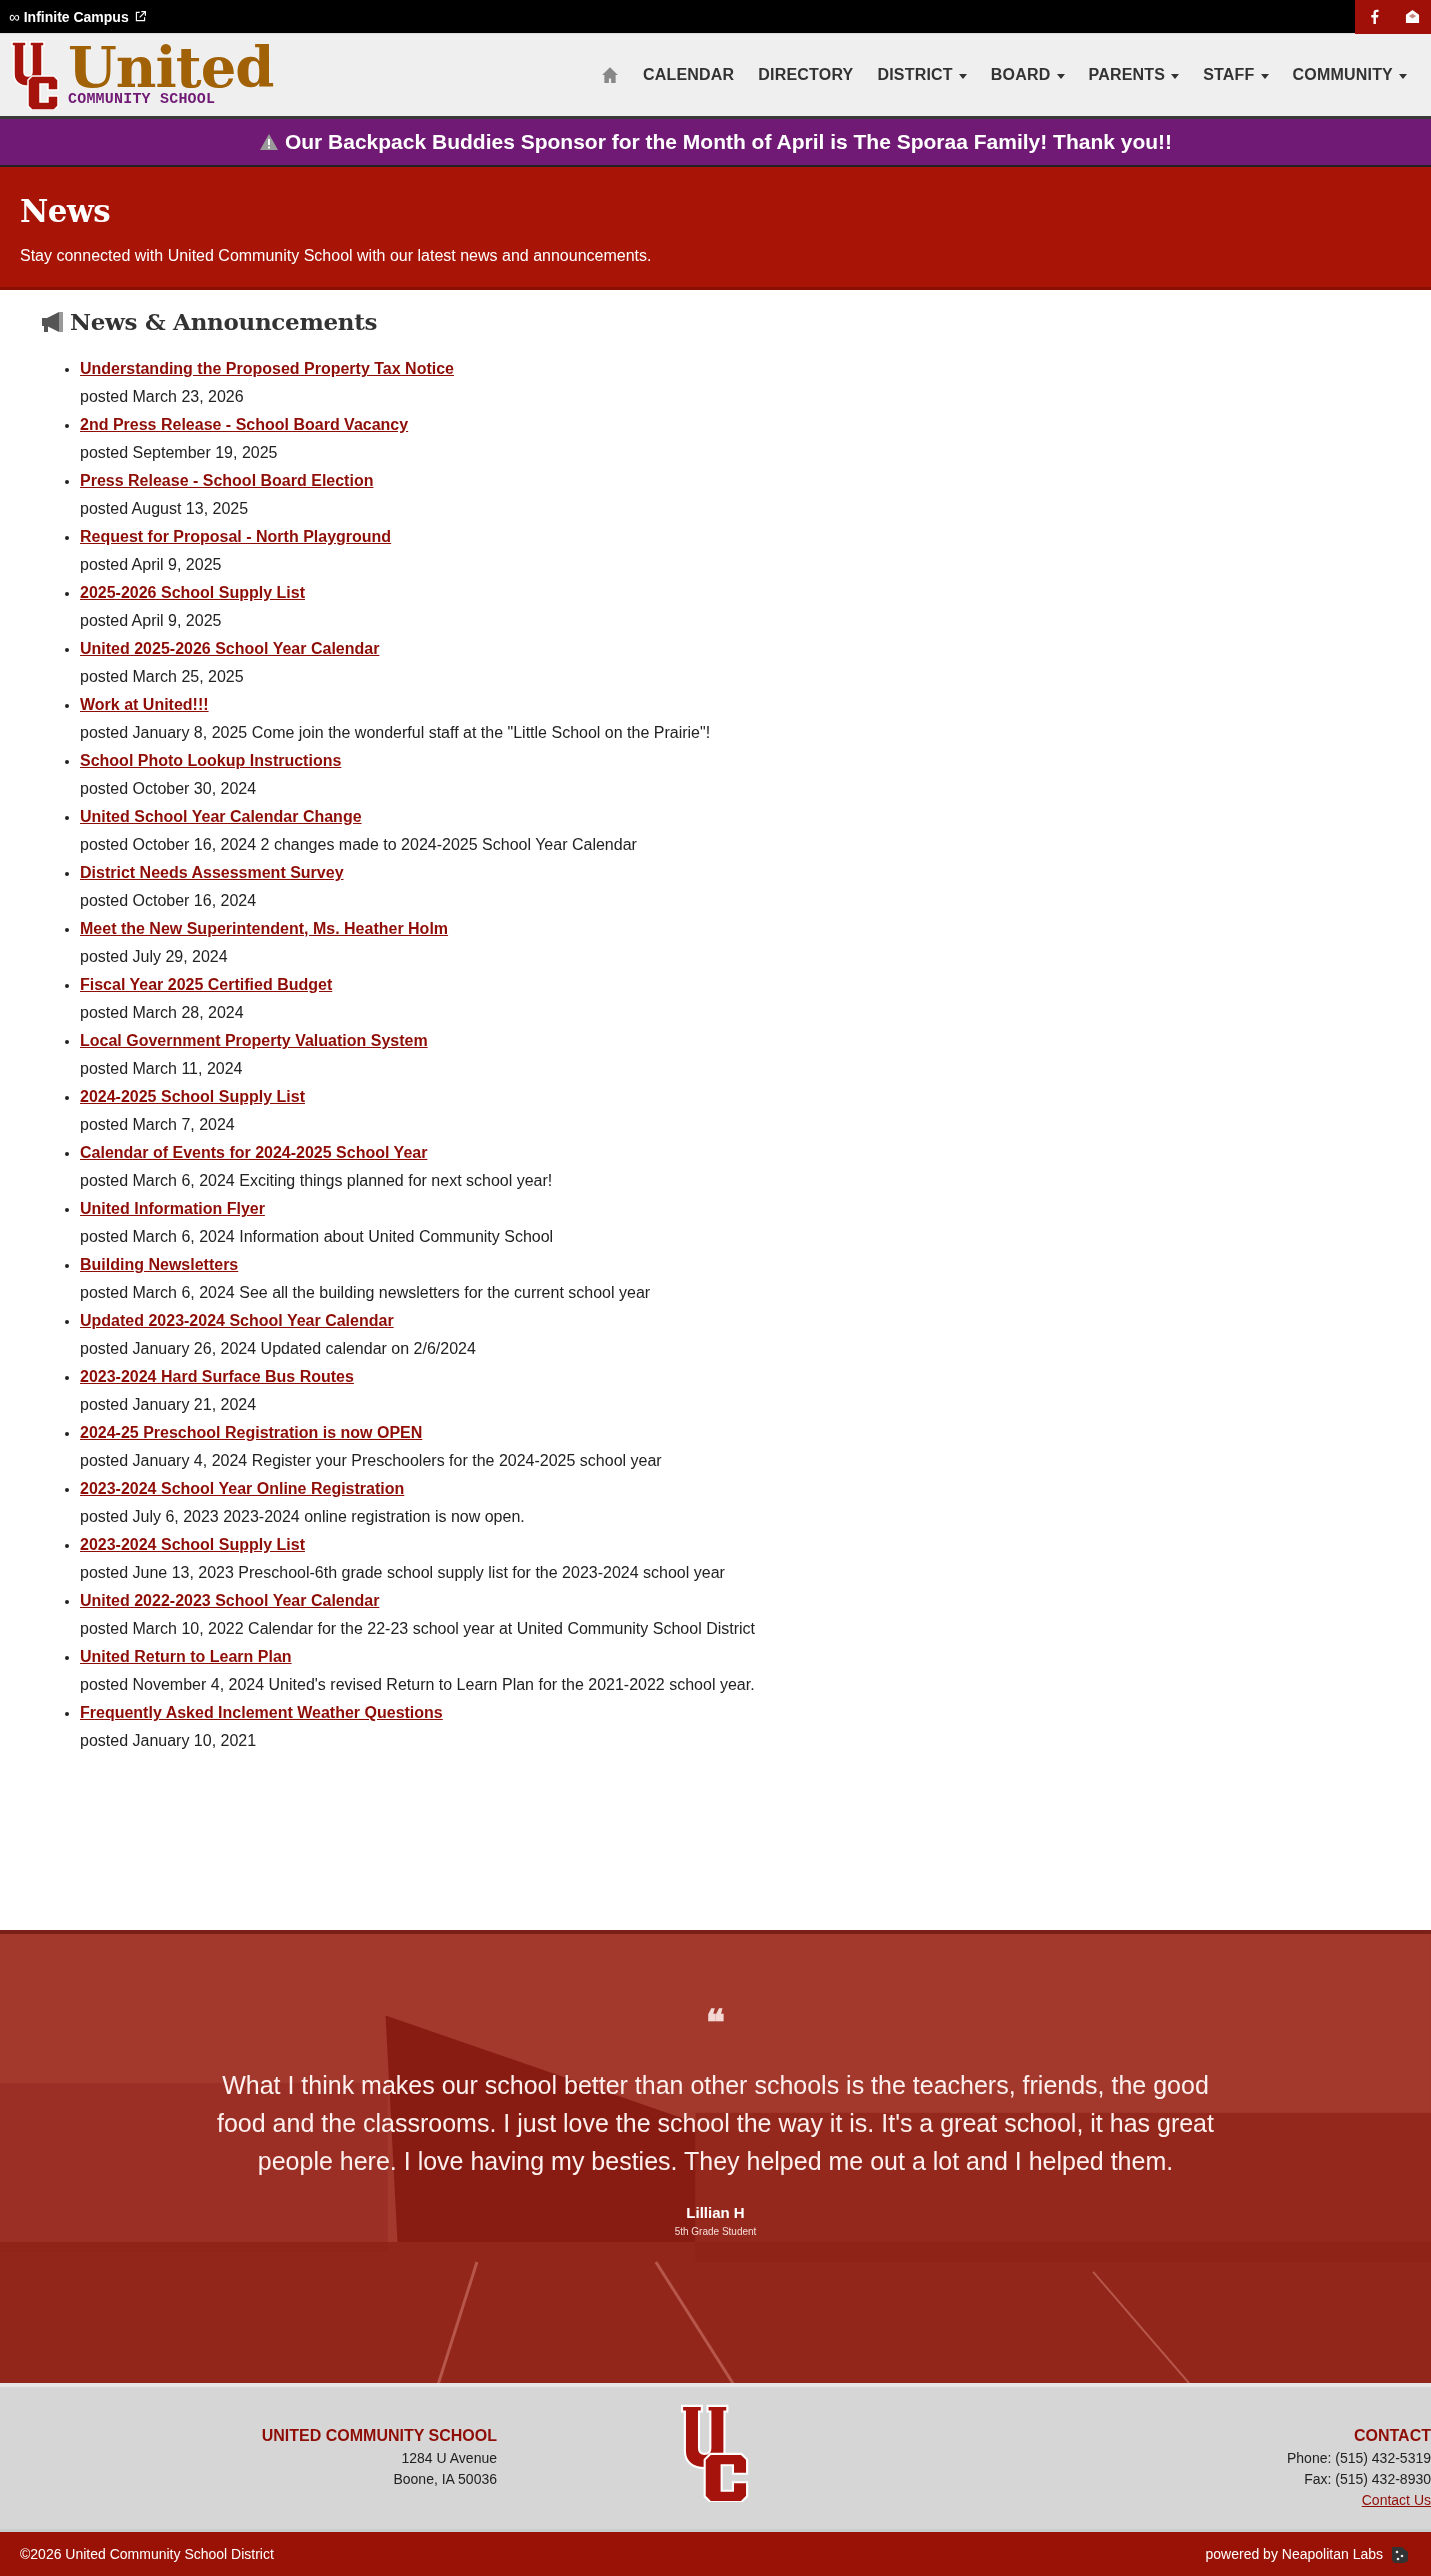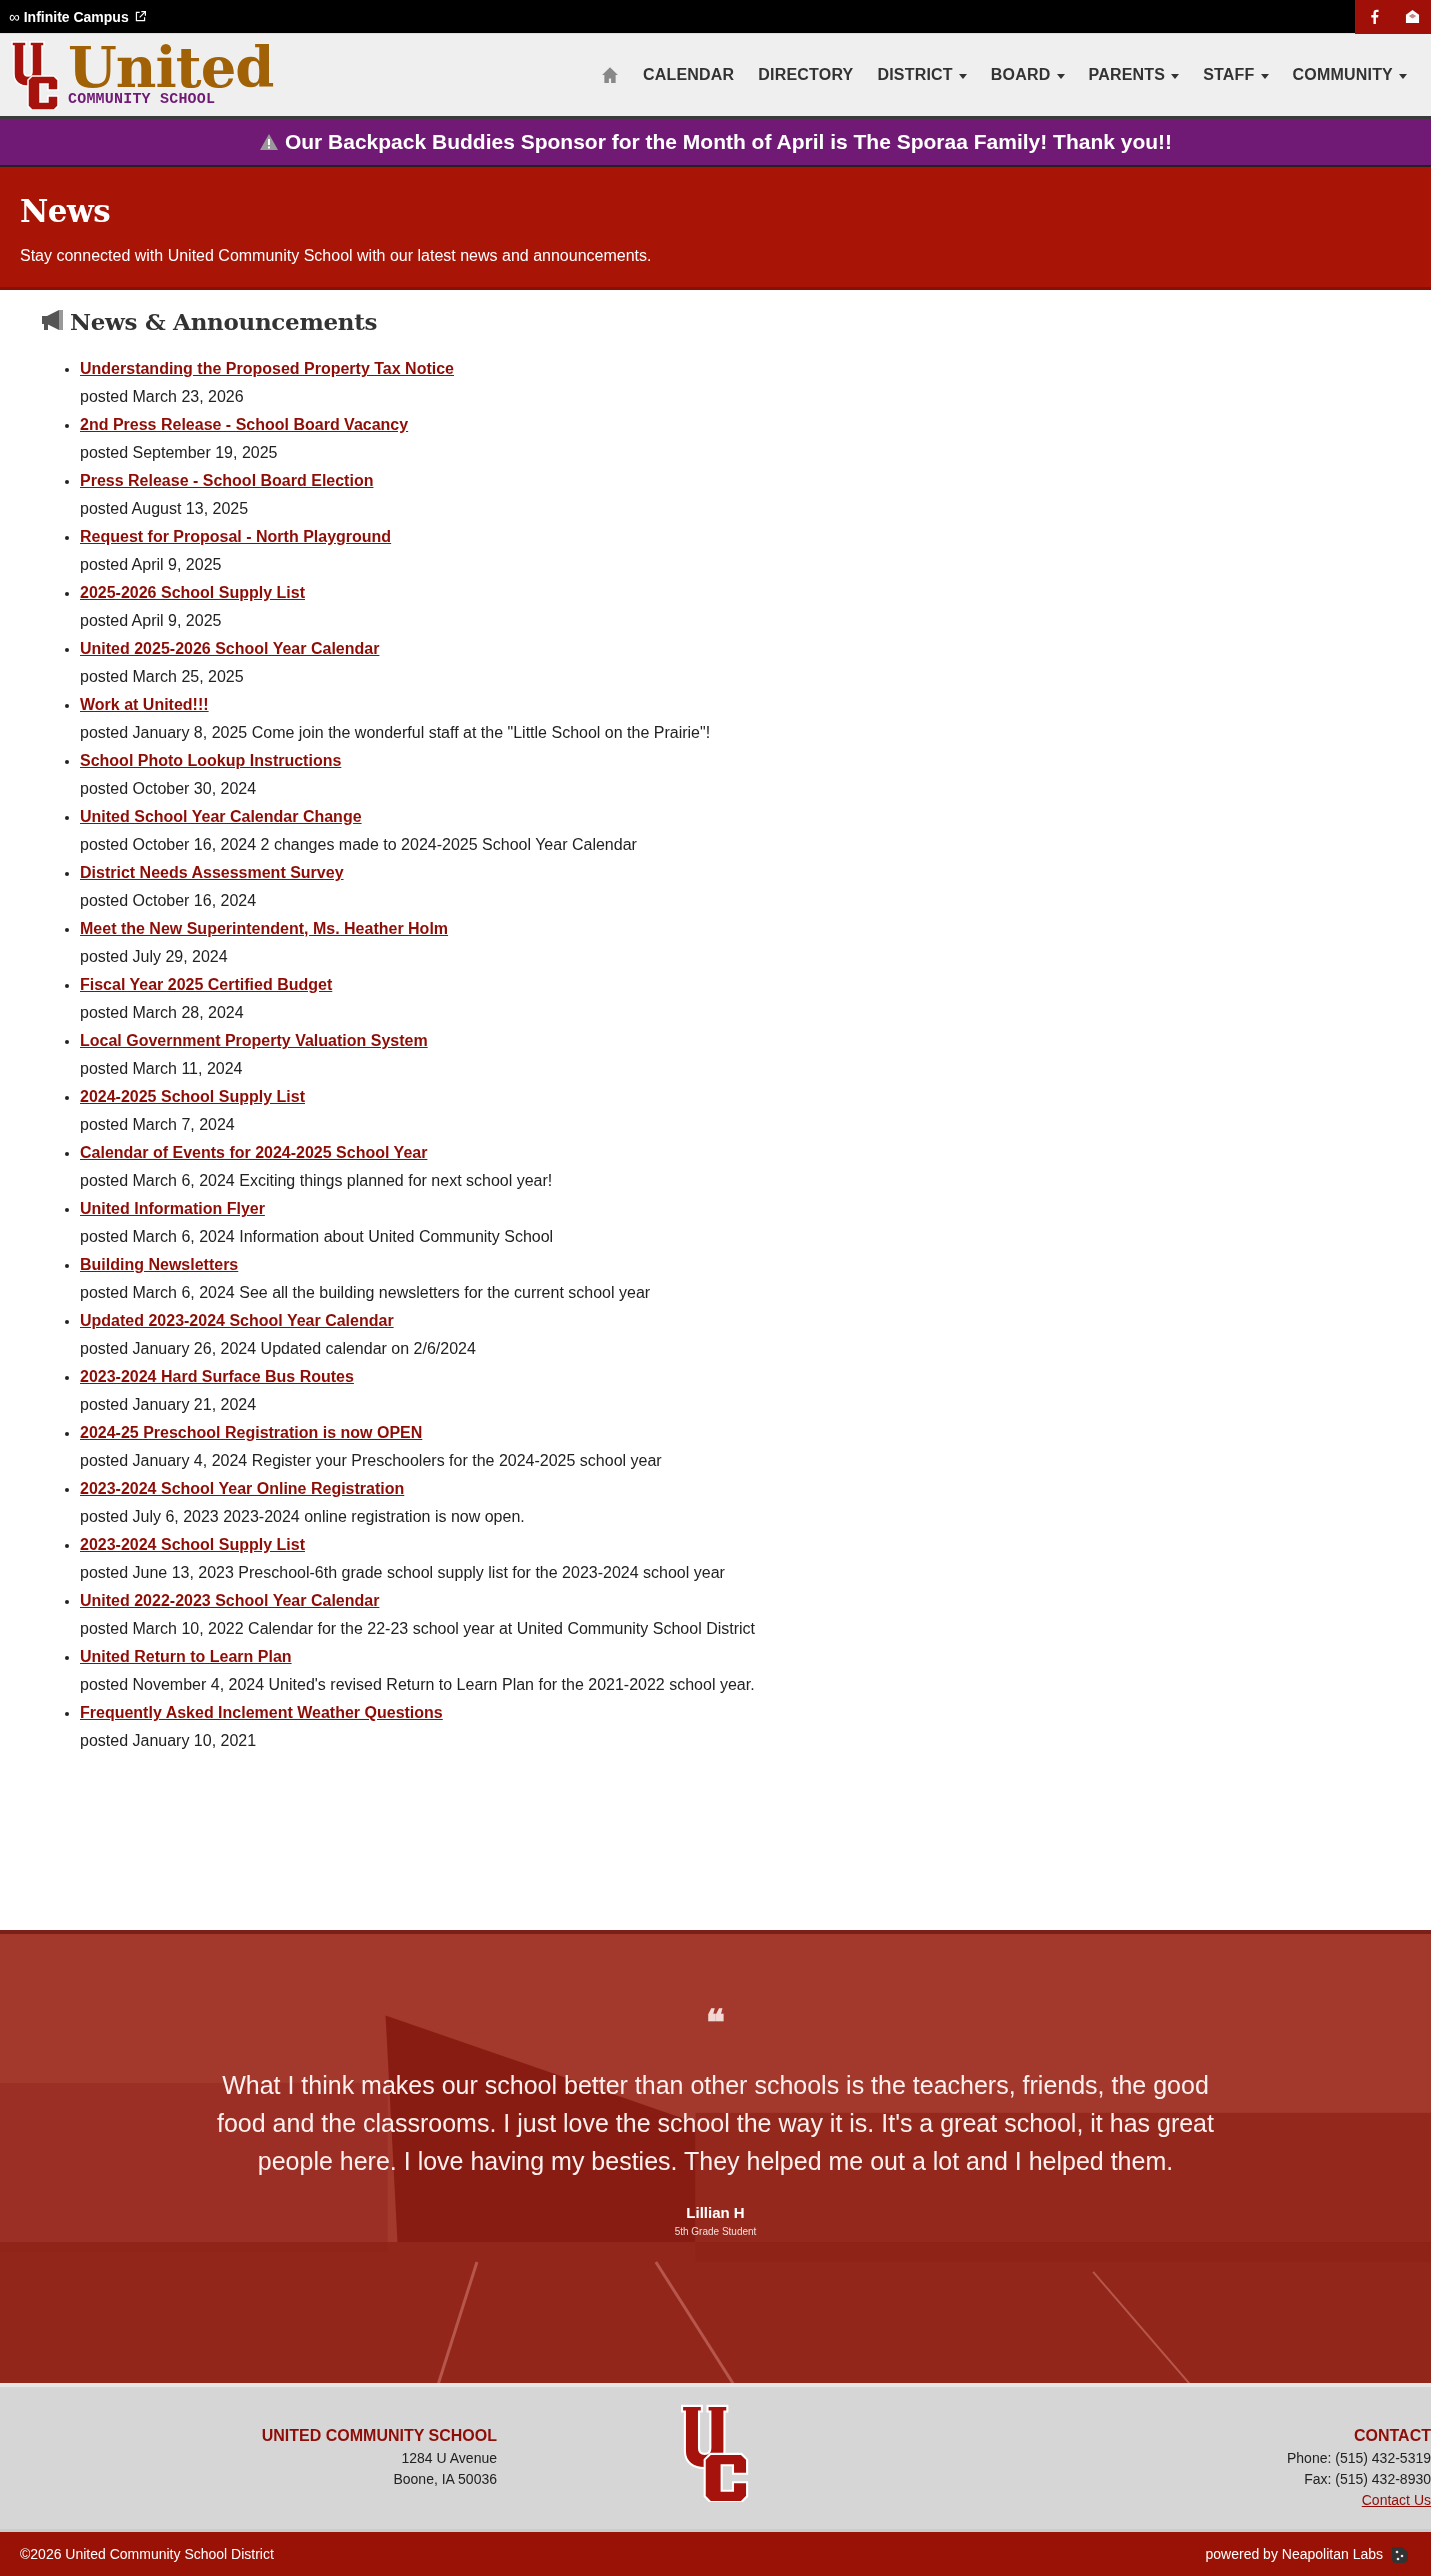--- a/index.html
+++ b/index.html
@@ -31,21 +31,21 @@
   .alert { height: 48px; background: #701a75; color: #fff; display: flex; align-items: center; justify-content: center; gap: 6px; font-weight: bold; font-size: 21px; border-bottom: 2px solid #222; }
   .alert svg { width: 20px; height: 18px; }
 
   
   .page-head { background: #a81405; padding: 26px 20px 22px; height: 123px; border-bottom: 3px solid #8a0f05; }
   .page-head h1 { font-family: "DejaVu Serif", "Liberation Serif", serif; color: #fff; font-size: 31px; font-weight: bold; letter-spacing: -0.5px; }
   .page-head p { color: #fff; font-size: 16px; margin-top: 18px; }
 
   
   .main { padding: 18px 40px 0 40px; height: 1640px; }
-  .main h2 { font-family: "DejaVu Serif", "Liberation Serif", serif; font-size: 23px; font-weight: bold; color: #333; display: flex; gap: 4px; letter-spacing: -0.3px; }
+  .main h2 { font-family: "DejaVu Serif", "Liberation Serif", serif; font-size: 23px; font-weight: bold; color: #333; display: flex; align-items: center; gap: 4px; letter-spacing: -0.3px; }
   .main h2 svg { width: 26px; height: 24px; }
   .news-list { list-style: disc; padding-left: 40px; margin-top: 20px; }
   .news-list li { font-size: 16px; line-height: 28px; color: #333; }
   .news-list li::marker { color: #222; font-size: 14px; }
   .news-list a { color: #8f0d07; font-weight: bold; text-decoration: underline; font-size: 16px; }
   .news-list .meta { display: block; color: #222; }
 
   
   .testimonial { position: relative; height: 453px; background: #a3362b; overflow: hidden; border-top: 4px solid #7a2018; }
   .testimonial .bg { position: absolute; inset: 0; }

